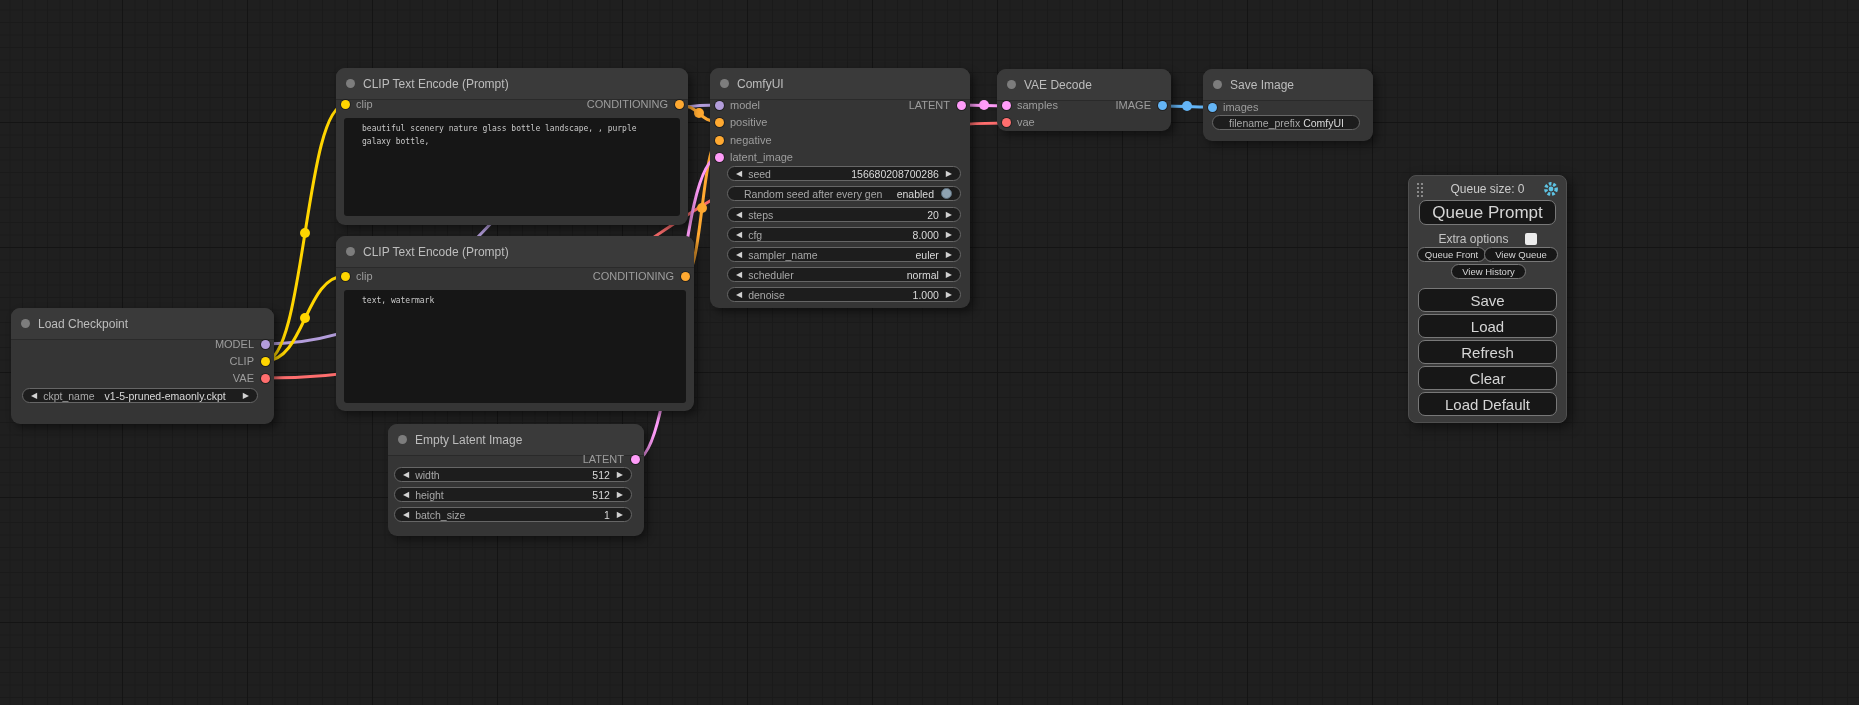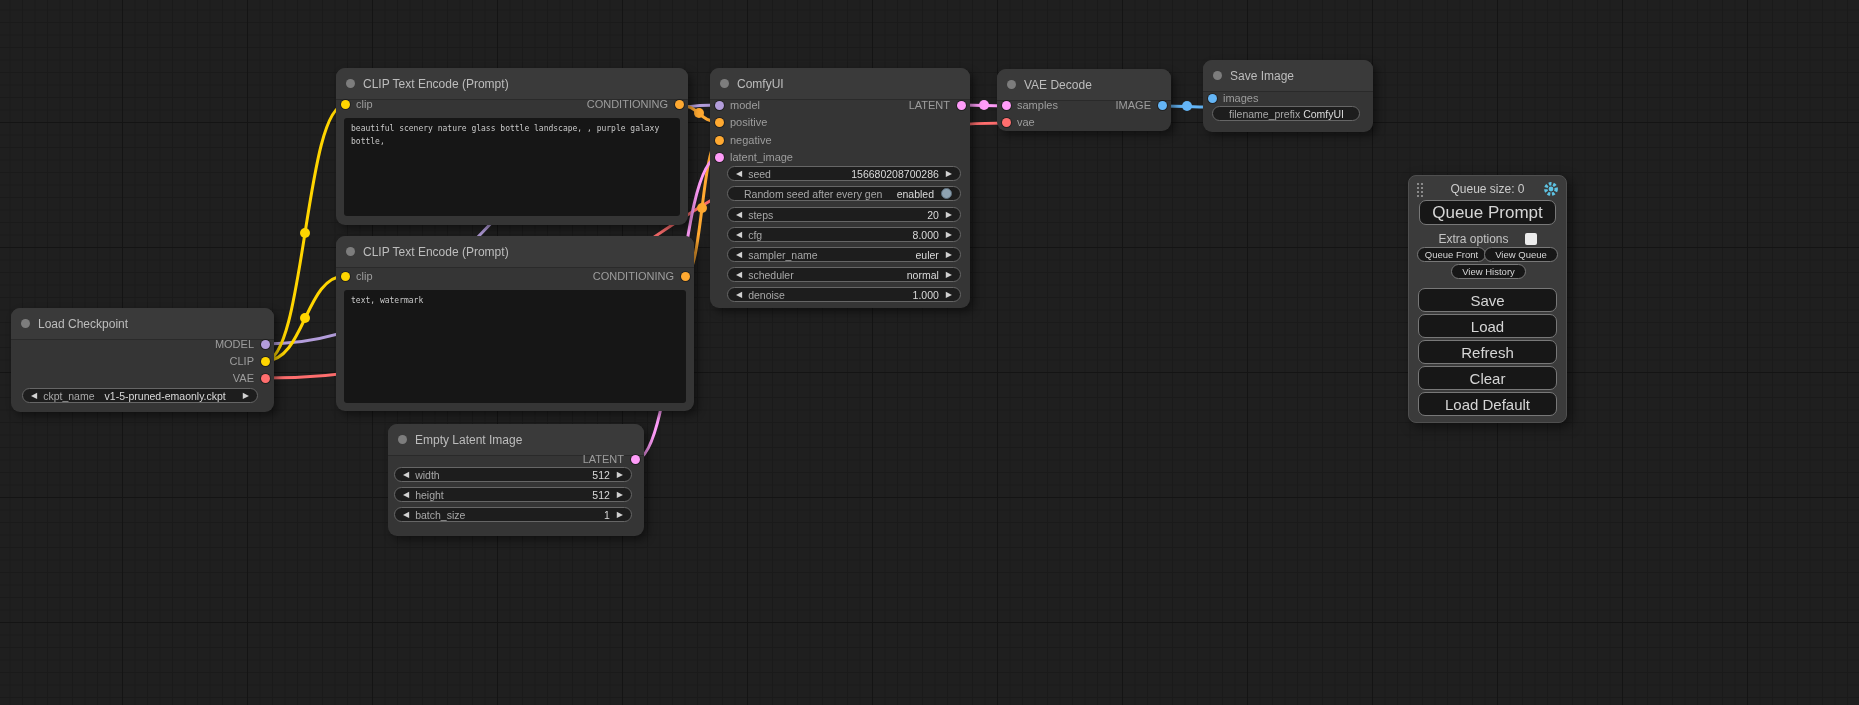--- a/index.html
+++ b/index.html
@@ -33,21 +33,21 @@
   .c-cond{background:#FFA931}.c-latent{background:#FF9CF9}.c-image{background:#64B5F6}
   .pill{position:absolute;height:15px;background:#1d1d1d;border:1px solid #666;
         border-radius:9px;display:flex;align-items:center;font-size:10.5px;
         color:#a8a8a8;padding:0 8px;box-sizing:border-box;white-space:nowrap;}
   .arrow{color:#d2d2d2;font-size:8px;line-height:1;}
   .w-label{margin-left:6px;}
   .spacer{flex:1;}
   .w-value{color:#dadada;margin-right:7px;}
   .textarea{position:absolute;background:#161616;border-radius:3px;color:#c9c9c9;
         font-family:"DejaVu Sans Mono",monospace;font-size:8px;line-height:1.6;
-        padding:5px 7px;white-space:pre-wrap;box-sizing:border-box;overflow:hidden;}
+        padding:5px 18px;white-space:pre-wrap;box-sizing:border-box;overflow:hidden;}
   .toggle-dot{width:11px;height:11px;border-radius:50%;background:#8FA3B2;
         border:1px solid #5c6e7c;box-sizing:border-box;}
   #queue-panel{position:absolute;left:1408px;top:175px;width:157px;height:246px;z-index:3;
         background:#3b3b3b;border:1px solid #4f4f4f;border-radius:8px;
         box-shadow:4px 4px 12px rgba(0,0,0,.5);}
   .qp-btn{position:absolute;background:#171717;border:1px solid #787878;border-radius:7px;
         color:#d6d6d6;display:flex;align-items:center;justify-content:center;cursor:pointer;}
   .qp-small{border-radius:9px;font-size:9.5px;height:13px;}
   #qp-header{position:absolute;top:5px;left:0;right:0;height:16px;display:flex;
         align-items:center;}
@@ -80,21 +80,21 @@
     <g>
       <circle cx="305" cy="233" r="5" fill="#FFD500"></circle>
       <circle cx="305" cy="318" r="5" fill="#FFD500"></circle>
       <circle cx="699" cy="113" r="5" fill="#FFA931"></circle>
       <circle cx="702" cy="208" r="5" fill="#FFA931"></circle>
       <circle cx="984" cy="105" r="5" fill="#FF9CF9"></circle>
       <circle cx="1187" cy="106" r="5" fill="#64B5F6"></circle>
     </g>
   </svg>
 
-  <div class="node" style="left:11px;top:308px;width:263px;height:104px;">
+  <div class="node" style="left:11px;top:308px;width:263px;height:116px;">
     <div class="node-header">
       <span class="title-dot"></span>
       <span class="node-title">Load Checkpoint</span>
     </div>
     <div class="row" style="top:29px;">
       <span class="out-label">MODEL</span>
       <span class="dot out-dot c-model"></span>
     </div>
     <div class="row" style="top:46px;">
       <span class="out-label">CLIP</span>
@@ -225,21 +225,21 @@
       <span class="in-label">samples</span>
       <span class="out-label">IMAGE</span>
       <span class="dot out-dot c-image"></span>
     </div>
     <div class="row" style="top:46px;">
       <span class="dot in-dot c-vae"></span>
       <span class="in-label">vae</span>
     </div>
   </div>
 
-  <div class="node" style="left:1203px;top:60px;width:170px;height:72px;">
+  <div class="node" style="left:1203px;top:69px;width:170px;height:72px;">
     <div class="node-header">
       <span class="title-dot"></span>
       <span class="node-title">Save Image</span>
     </div>
     <div class="row" style="top:31px;">
       <span class="dot in-dot c-image"></span>
       <span class="in-label">images</span>
     </div>
     <div class="pill" style="top:46px;left:9px;right:13px;">
       <span class="w-label" style="margin-left:8px;">filename_prefix</span>

